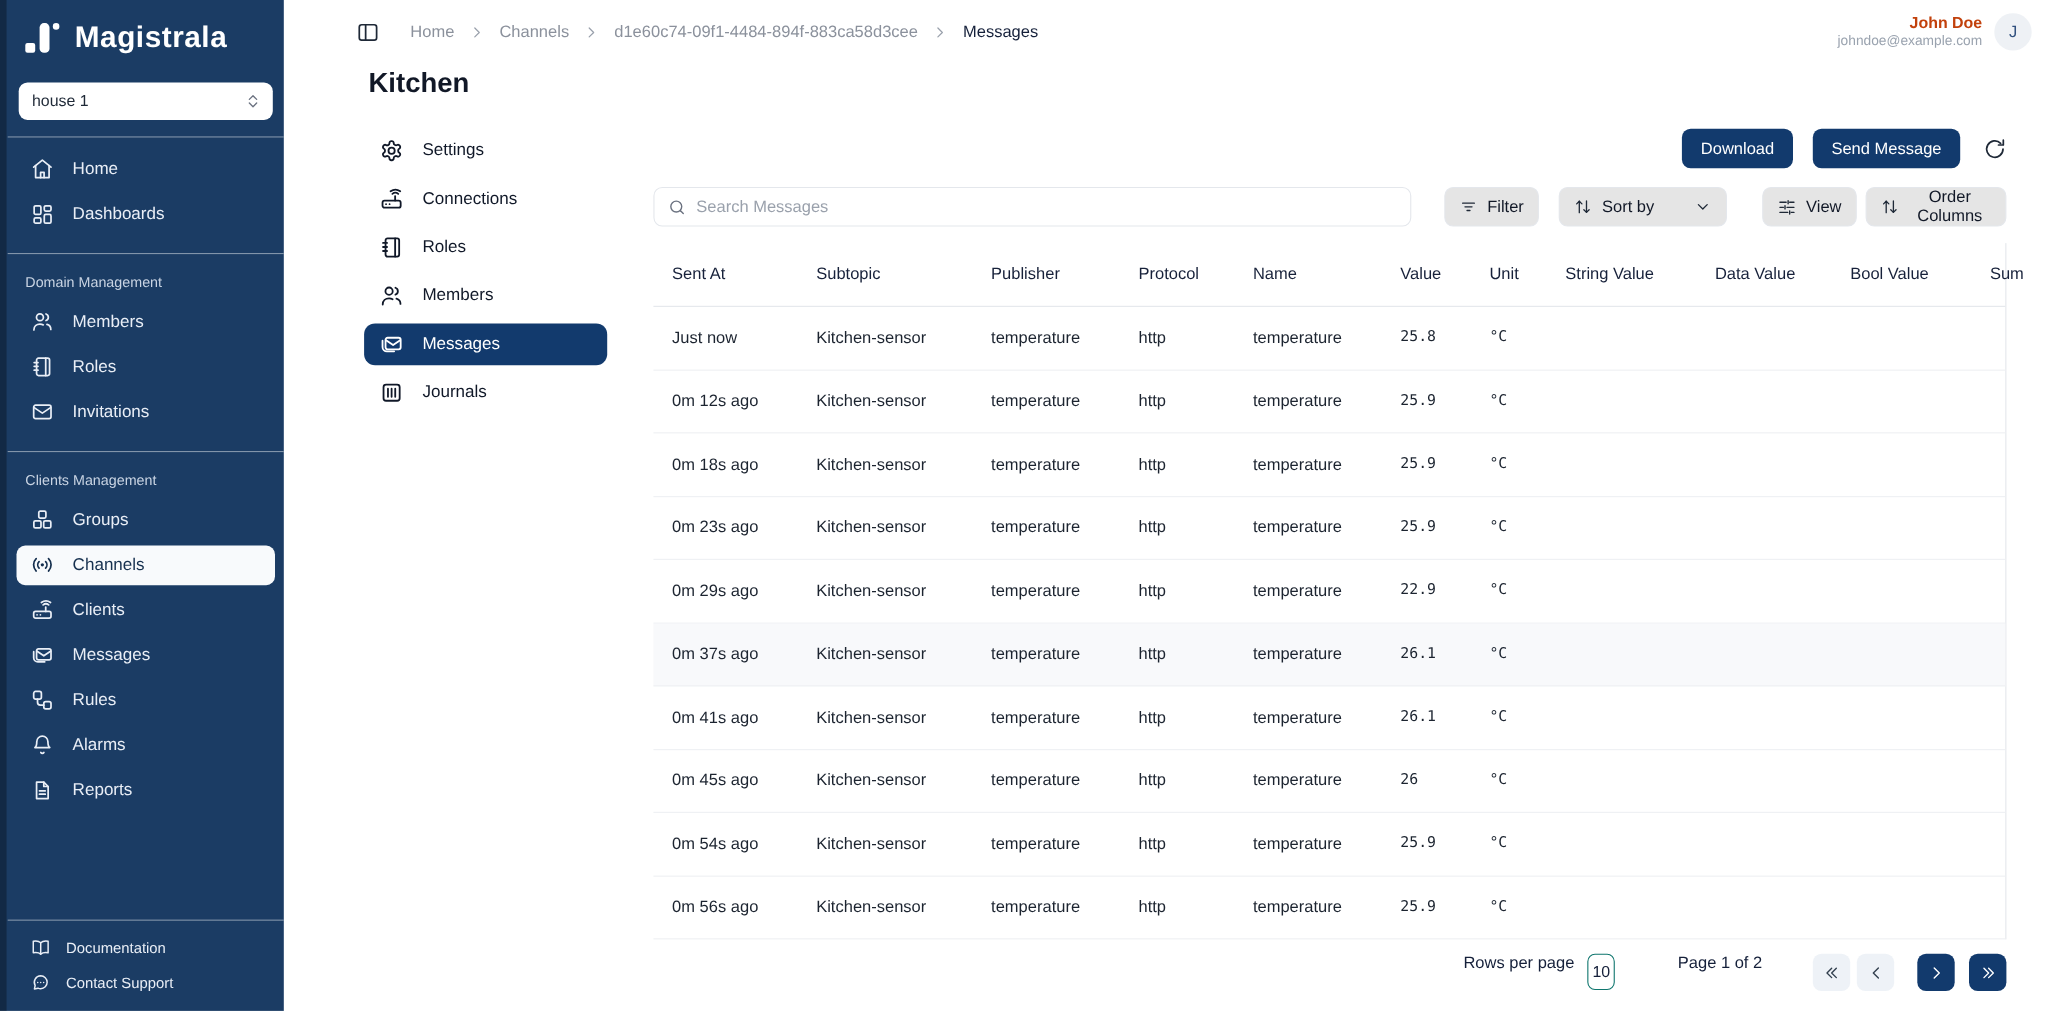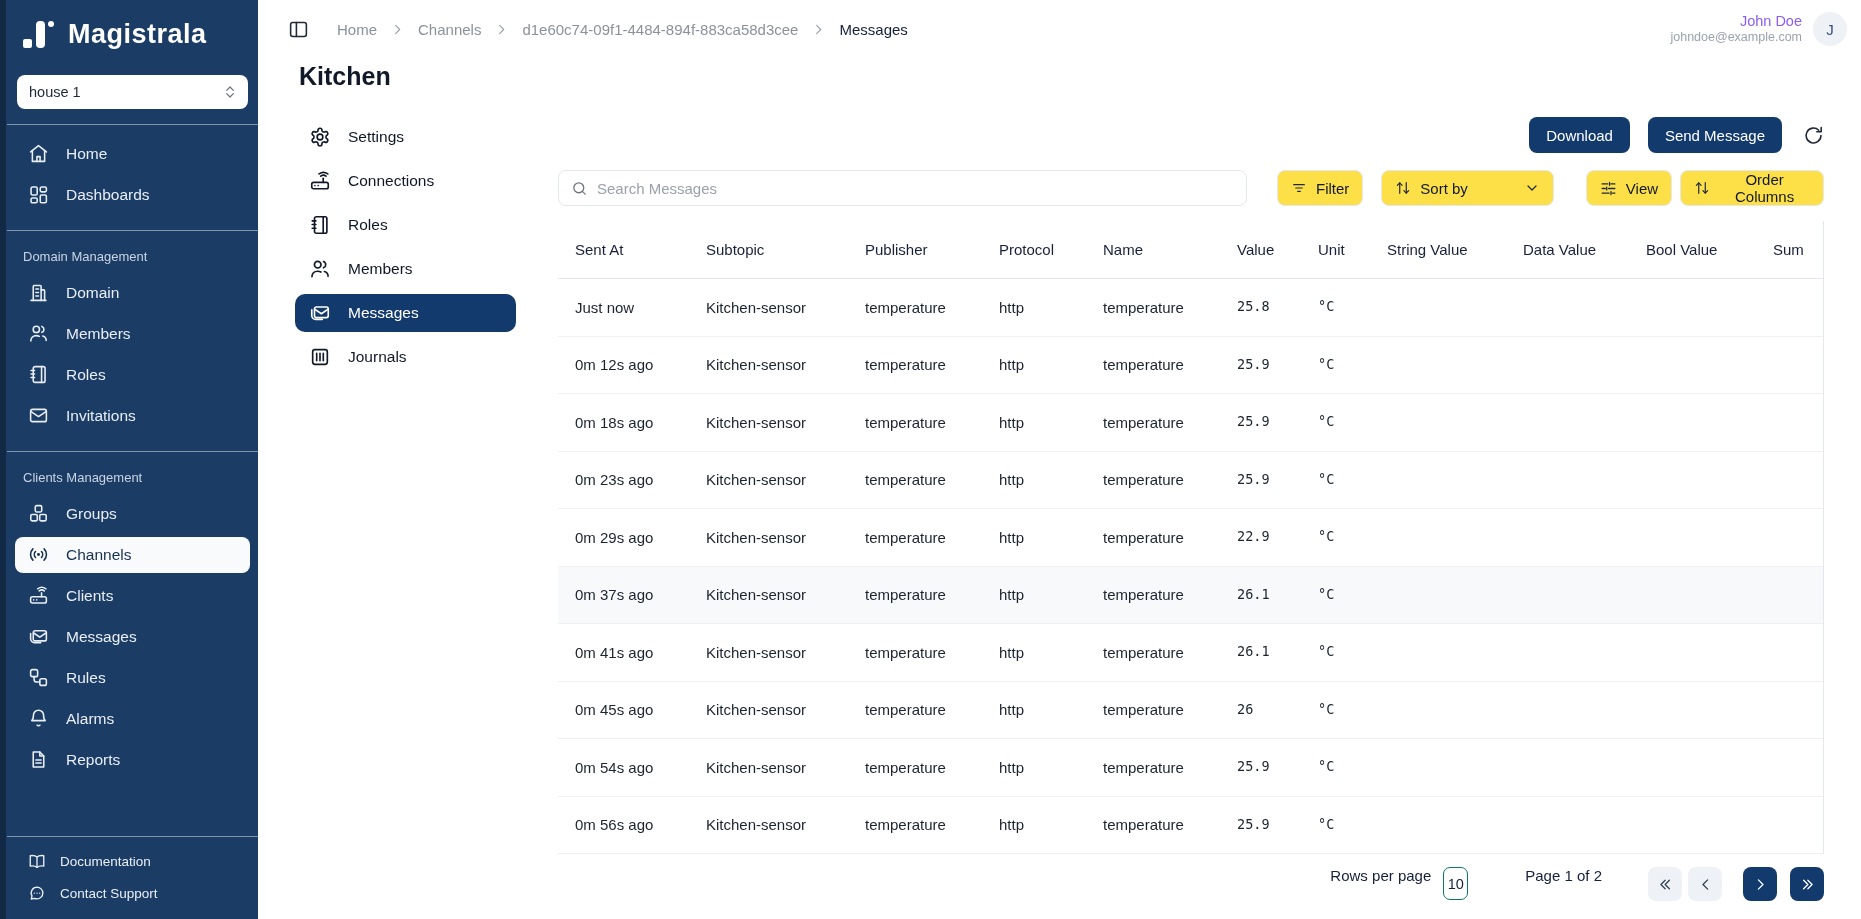--- a/index.html
+++ b/index.html
@@ -1,21 +1,21 @@
 <!DOCTYPE html>
 <html><head>
 <meta charset="utf-8">
 <style>
   * { box-sizing: border-box; margin: 0; padding: 0; }
   html,body { width:1861px; height:919px; }
   body {
     font-family: "Liberation Sans", "DejaVu Sans", sans-serif;
     background:#ffffff; color:#1c2430; overflow:hidden;
   }
-  .app { display:flex; width:1861px; height:919px; }
+  .app { display:flex; width:1861px; height:919px;gap:36px; }
 
   
   .sidebar {
     position:relative; width:258px; min-width:258px; height:919px;
     background:#1b3c64; color:#e9eef6; display:flex; flex-direction:column;
     padding-left:7px; overflow:hidden;
   }
   .scroll-strip { position:absolute; left:0; top:0; bottom:0; width:6px; background:rgba(0,0,0,.30); }
   .logo { display:flex; align-items:center; gap:13px; padding:16px 14px 10px 16px; }
   .logomark { position:relative; width:32px; height:36px; display:block; }
@@ -48,21 +48,21 @@
   .topbar { height:58px; display:flex; align-items:center; padding:0 14px 0 28px; }
   .panel-toggle { background:none; border:none; color:#1f2937; cursor:pointer; display:flex; padding:2px; }
   .breadcrumb { display:flex; align-items:center; margin-left:26px; font-size:15px; color:#8b919c; }
   .crumb-item { display:flex; align-items:center; }
   .crumb-label { cursor:pointer; }
   .crumb-sep { display:flex; margin:0 13px; color:#9aa1ac; }
   .crumb-item:last-child .crumb-sep { display:none; }
   .crumb-item.active .crumb-label { color:#15203a; }
   .topbar-spacer { flex:1; }
   .user-meta { text-align:right; margin-right:11px; line-height:1.15; }
-  .user-name { font-size:14.5px; font-weight:400; color:#8b5cf6; }
+  .user-name { font-size:14.5px; font-weight:700; color:#c2410c; }
   .user-email { font-size:12.5px; color:#9aa3af; }
   .avatar { width:34px; height:34px; border-radius:50%; background:#eef1f5; color:#31517f;
     display:flex; align-items:center; justify-content:center; font-size:15px; font-weight:500; cursor:pointer; }
 
   .page-title { font-size:25px; font-weight:700; color:#111827; margin:4px 0 0 41px; }
 
   .content { display:flex; flex:1; min-height:0; }
 
   
   .subnav { width:272px; min-width:272px; padding:24px 14px 0 37px; display:flex; flex-direction:column; }
@@ -80,21 +80,21 @@
   .icon-btn { background:none; border:none; color:#1f2937; margin-left:21px; cursor:pointer; display:flex; }
 
   .toolbar { display:flex; align-items:center; margin-top:17px; }
   .search-box {
     flex:0 0 689px; height:36px; border:1px solid #e4e7ec; border-radius:8px;
     display:flex; align-items:center; padding:0 12px; gap:9px; color:#6b7280; background:#fff;
   }
   .search-box input { border:none; outline:none; flex:1; font-family:inherit; font-size:15px; color:#1f2937; background:transparent; }
   .search-box input::placeholder { color:#9aa1ac; }
   .tbtn {
-    height:36px; border:1px solid #e4e7ec; background:#fde047; border-radius:8px;
+    height:36px; border:1px solid #e4e7ec; background:#e5e5e5; border-radius:8px;
     display:flex; align-items:center; gap:9px; padding:0 13px; font-family:inherit;
     font-size:15px; color:#111827; cursor:pointer;
   }
   .tbtn .t-ic { display:flex; color:#1f2937; }
   .btn-filter { margin-left:30px; }
   .btn-sort { margin-left:18px; width:186px; }
   .btn-sort .sort-spacer { flex:1; }
   .btn-view { margin-left:32px; }
   .btn-order { margin-left:8px; }
 
@@ -178,31 +178,20 @@
           </span>
           <span class="nav-lb">Dashboards</span>
         </button>
       </nav>
 
     <div class="sdivider"></div>
 
     <div class="section-title">Domain Management</div>
     <nav class="snav">
 
-        <button class="nav-item">
-          <span class="nav-ic">
-            <svg viewBox="0 0 24 24" width="21" height="21" fill="none" stroke="currentColor" stroke-width="1.8" stroke-linecap="round" stroke-linejoin="round">
-              <path d="M6 21V5a1 1 0 0 1 1-1h7a1 1 0 0 1 1 1v16"></path>
-              <path d="M15 9h3a1 1 0 0 1 1 1v11"></path>
-              <path d="M3.5 21h17"></path>
-              <path d="M9 8h3M9 12h3M9 16h3"></path>
-            </svg>
-          </span>
-          <span class="nav-lb">Domain</span>
-        </button>
 
         <button class="nav-item">
           <span class="nav-ic">
             <svg viewBox="0 0 24 24" width="21" height="21" fill="none" stroke="currentColor" stroke-width="1.8" stroke-linecap="round" stroke-linejoin="round">
               <circle cx="9.5" cy="7.3" r="3.6"></circle>
               <path d="M3.2 20.5c0-3.7 2.8-6.1 6.3-6.1 1.3 0 2.5.3 3.5.9"></path>
               <path d="M15.8 3.9a3.6 3.6 0 0 1 0 6.8"></path>
               <path d="M16.8 14.8c2.5.7 4 2.7 4 5.2"></path>
             </svg>
           </span>

